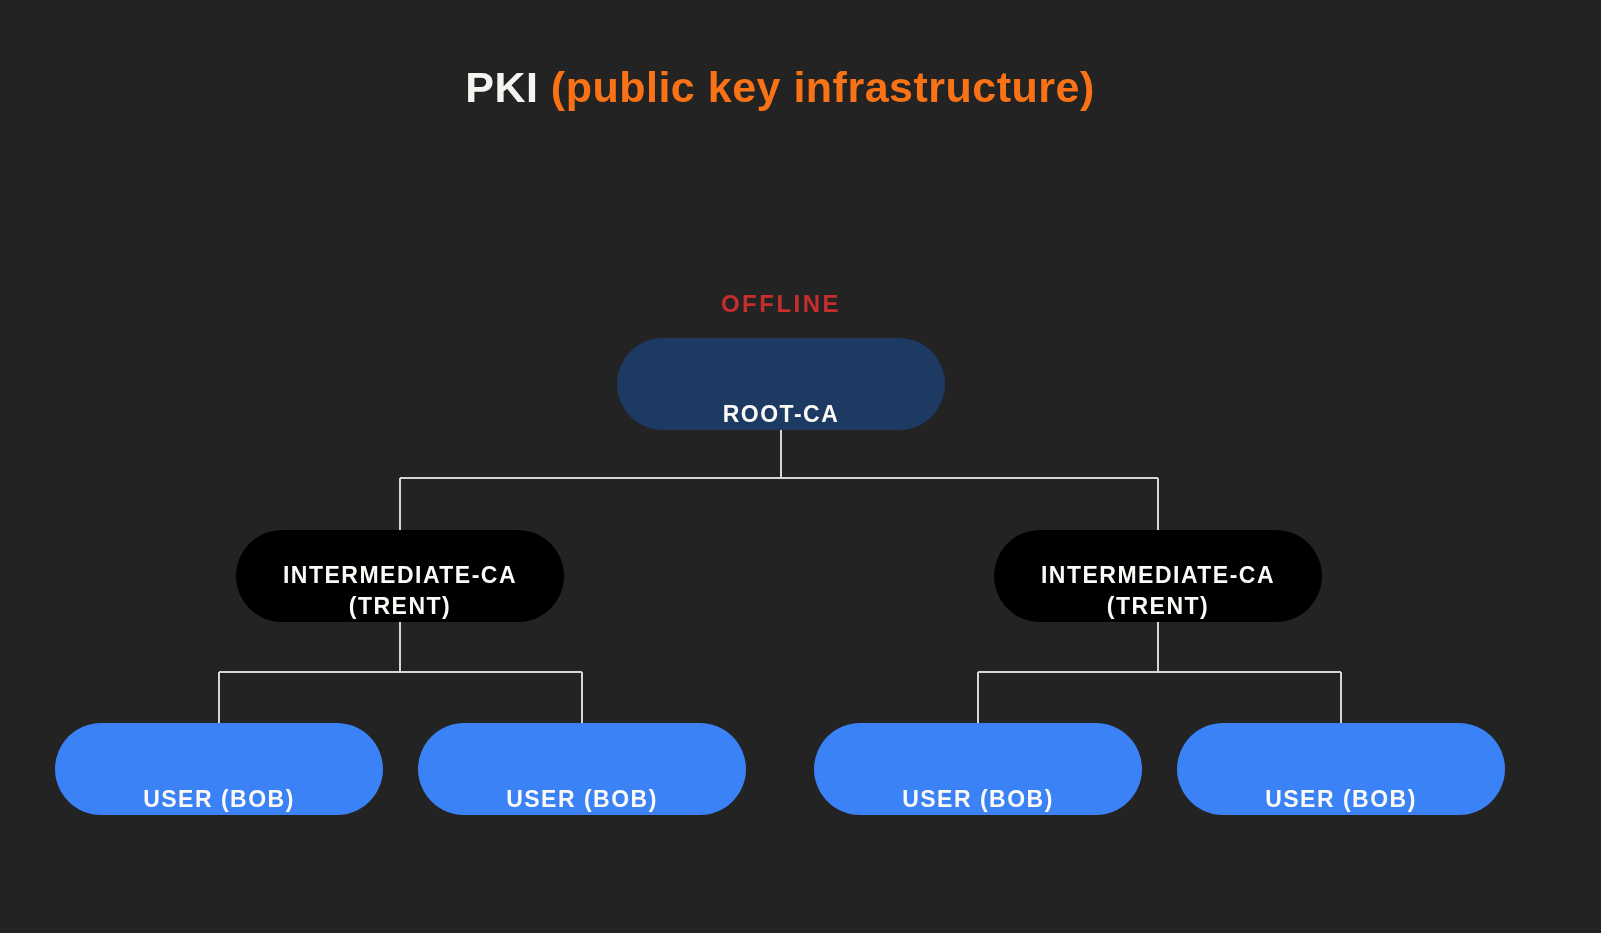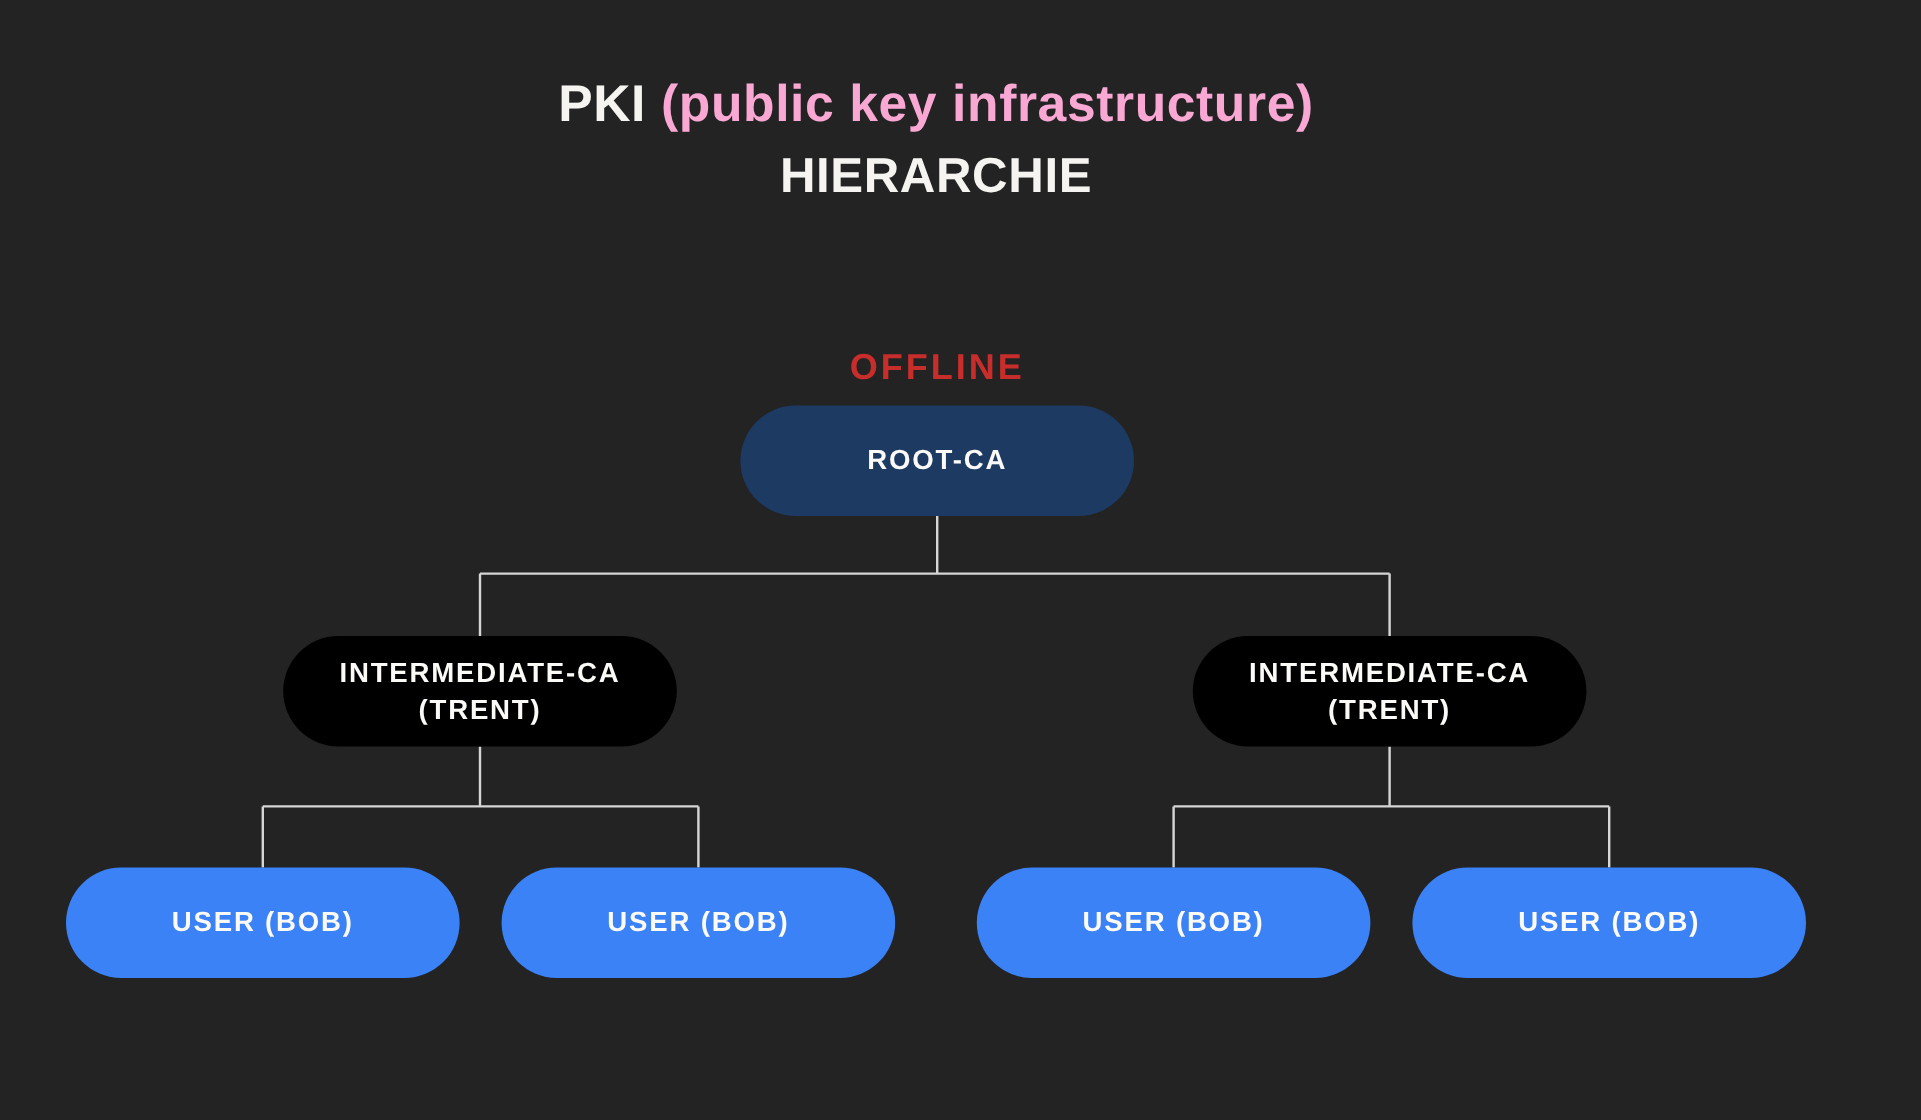--- a/index.html
+++ b/index.html
@@ -25,58 +25,58 @@
     text-align: center;
     font-weight: bold;
     color: #f5f4f1;
     letter-spacing: 0.5px;
   }
   .title-line1 {
     font-size: 43px;
     line-height: 1.0;
   }
   .title-accent {
-    color: #f9a8d4;
+    color: #f97316;
   }
   .title-line2 {
     font-size: 41px;
     line-height: 1.0;
     margin-top: 17px;
   }
 
   
   .offline-label {
     position: absolute;
     top: 290px;
     left: 617px;
     width: 328px;
     text-align: center;
     color: #c72e2b;
     font-weight: bold;
-    font-size: 30px;
+    font-size: 24px;
     letter-spacing: 2.5px;
   }
 
   
   .connectors {
     position: absolute;
     top: 0;
     left: 0;
   }
 
   
   .node {
     position: absolute;
     width: 328px;
     height: 92px;
     border-radius: 46px;
     display: flex;
     flex-direction: column;
     align-items: center;
-    justify-content: center;
+    justify-content: flex-end;
     color: #fbfaf7;
     font-weight: bold;
     font-size: 23px;
     letter-spacing: 1.5px;
     text-align: center;
     line-height: 1.35;
   }
   .node-root {
     left: 617px;
     top: 338px;
@@ -96,21 +96,20 @@
   .node-user-4 { left: 1177px; top: 723px; }
   .node-label { display: block; }
 </style>
 </head>
 <body>
 
 <div class="canvas">
 
   <div class="title-block">
     <div class="title-line1"><span>PKI</span> <span class="title-accent">(public key infrastructure)</span></div>
-    <div class="title-line2">HIERARCHIE</div>
   </div>
 
   <svg class="connectors" width="1601" height="933" viewBox="0 0 1601 933">
     <path d="M781 430 V478 M400 478 H1158 M400 478 V530 M1158 478 V530
              M400 622 V672 M219 672 H582 M219 672 V723 M582 672 V723
              M1158 622 V672 M978 672 H1341 M978 672 V723 M1341 672 V723" stroke="#d6d6d6" stroke-width="2" fill="none"></path>
   </svg>
 
   <div class="offline-label">OFFLINE</div>
 

